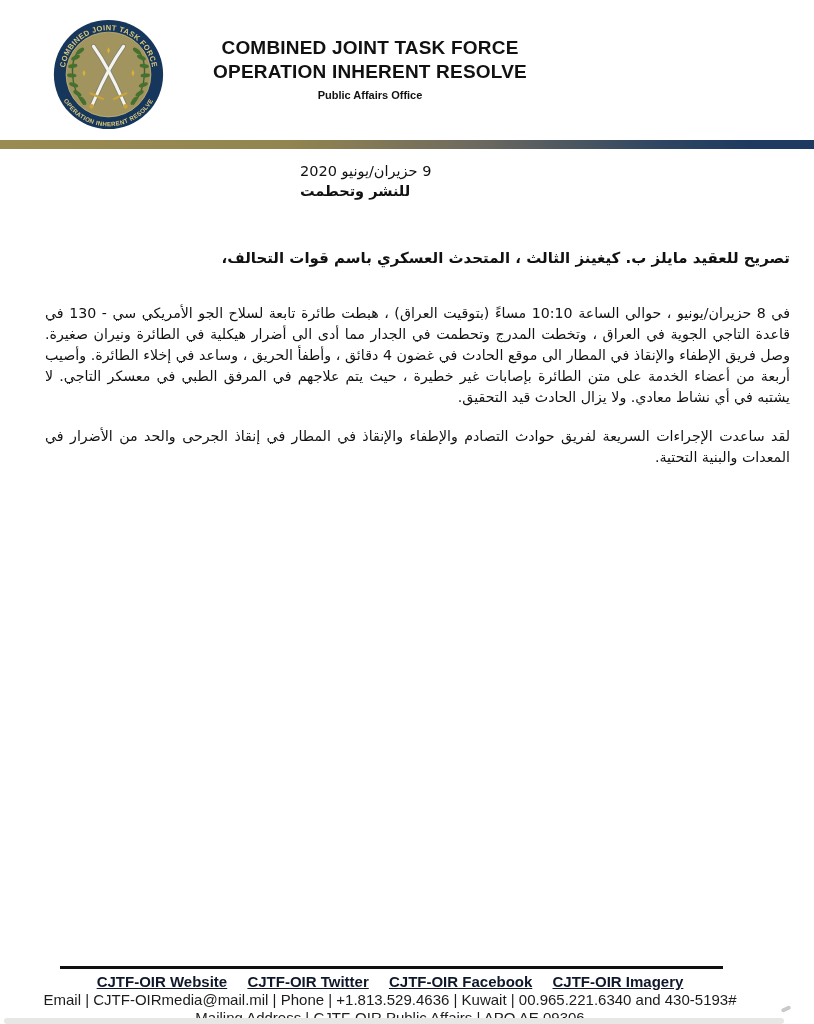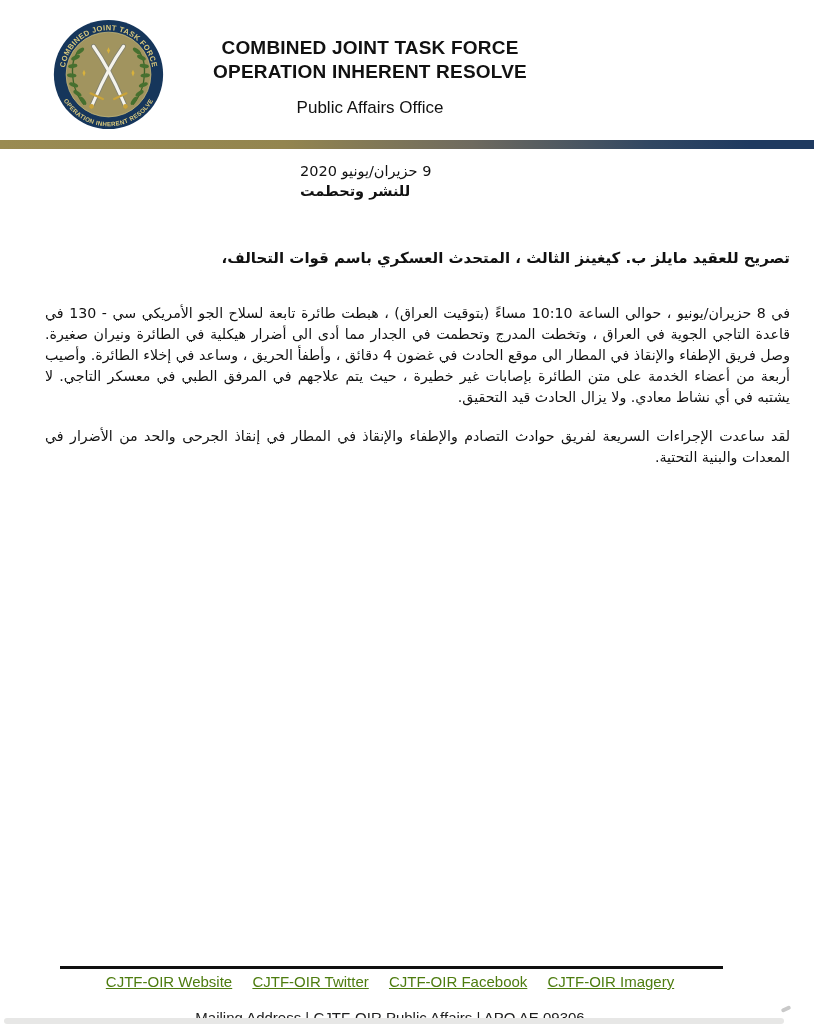--- a/index.html
+++ b/index.html
@@ -13,21 +13,21 @@
   }
   
   .seal{position:absolute;left:52px;top:18px;width:113px;height:113px;}
   .header-text{
     position:absolute;left:165px;top:36px;width:410px;
     text-align:center;color:#111;
   }
   .header-text .t1,.header-text .t2{
     font-size:19px;font-weight:bold;line-height:24px;letter-spacing:.2px;
   }
-  .header-text .t3{font-size:17px;font-weight:normal;line-height:20px;margin-top:14px;}
+  .header-text .t3{font-size:11px;font-weight:bold;line-height:20px;margin-top:1px;}
   
   .grad-bar{
     position:absolute;left:0;top:140px;width:814px;height:9px;
     background:linear-gradient(to right,#9a8b52 0%,#93854f 35%,#6e6a5f 58%,#314762 80%,#1f3a60 92%,#1f3a60 100%);
   }
   
   .ar{font-family:"DejaVu Sans",sans-serif;direction:rtl;unicode-bidi:embed;}
   .meta-block{
     position:absolute;right:24px;top:162px;left:300px;
     text-align:left;font-size:14.5px;line-height:19.5px;color:#111;
@@ -44,21 +44,21 @@
   }
   #para1{top:303px;}
   #para2{top:426px;}
   
   .footer-rule{position:absolute;left:60px;top:966px;width:663px;height:3px;background:#101010;}
   .footer-links{
     position:absolute;left:0;top:973px;width:780px;
     text-align:center;font-size:15px;
   }
   .footer-links a{
-    color:#4d7c0f;text-decoration:underline;margin:8px 8px;
+    color:#0f172a;text-decoration:underline;margin:8px 8px;font-weight:bold;
   }
   .footer-line{
     position:absolute;left:0;width:780px;text-align:center;
     font-size:15px;color:#1c1c1c;
   }
   #contact-line{top:991px;}
   #mailing-line{top:1009px;}
   .scan-strip{
     position:absolute;left:4px;right:30px;bottom:0;height:6px;
     background:#e7e7e6;border-radius:3px;
@@ -143,18 +143,19 @@
 
   <div class="footer-rule"></div>
 
   <div class="footer-links">
     <a href="#">CJTF-OIR Website</a>
     <a href="#">CJTF-OIR Twitter</a>
     <a href="#">CJTF-OIR Facebook</a>
     <a href="#">CJTF-OIR Imagery</a>
   </div>
 
+  <div id="contact-line" class="footer-line">Email | CJTF-OIRmedia@mail.mil | Phone | +1.813.529.4636 | Kuwait | 00.965.221.6340 and 430-5193#</div>
   <div id="mailing-line" class="footer-line">Mailing Address | CJTF-OIR Public Affairs | APO AE 09306</div>
 
   <div class="scan-strip"></div>
   <div class="scan-mark"></div>
 
 </div>
 
 </body></html>

